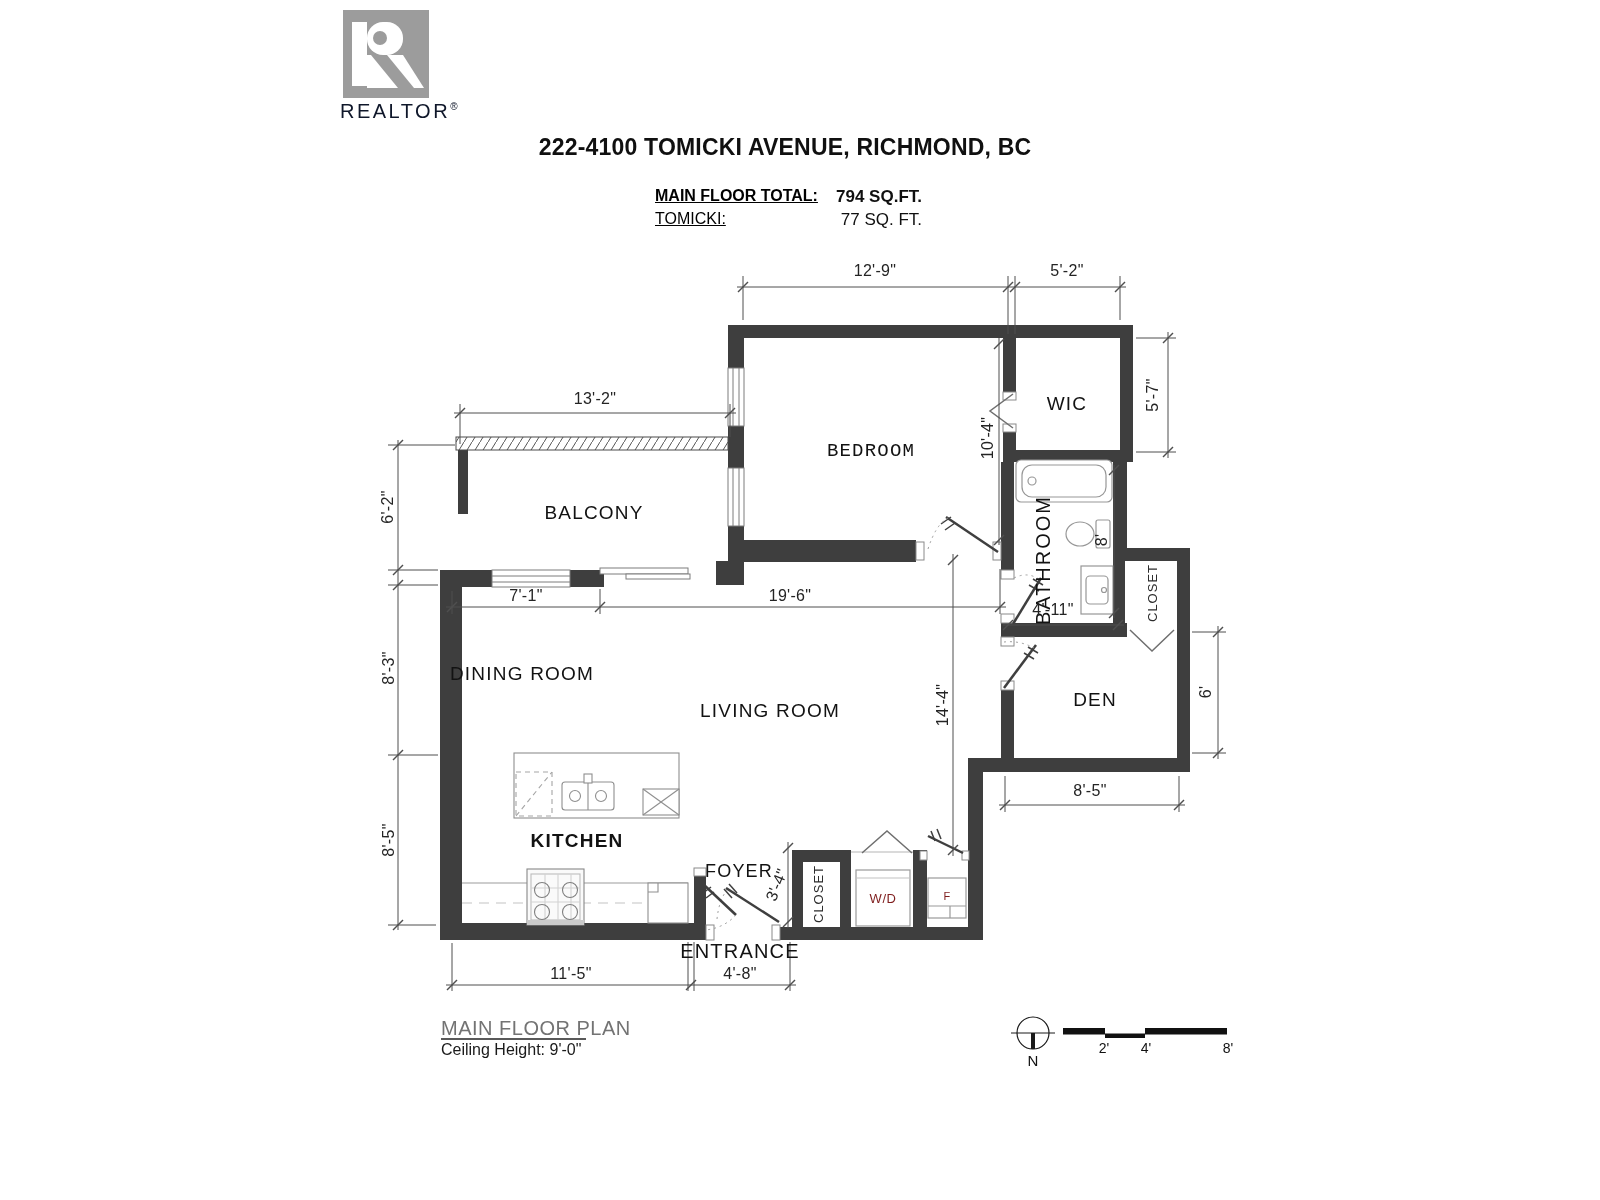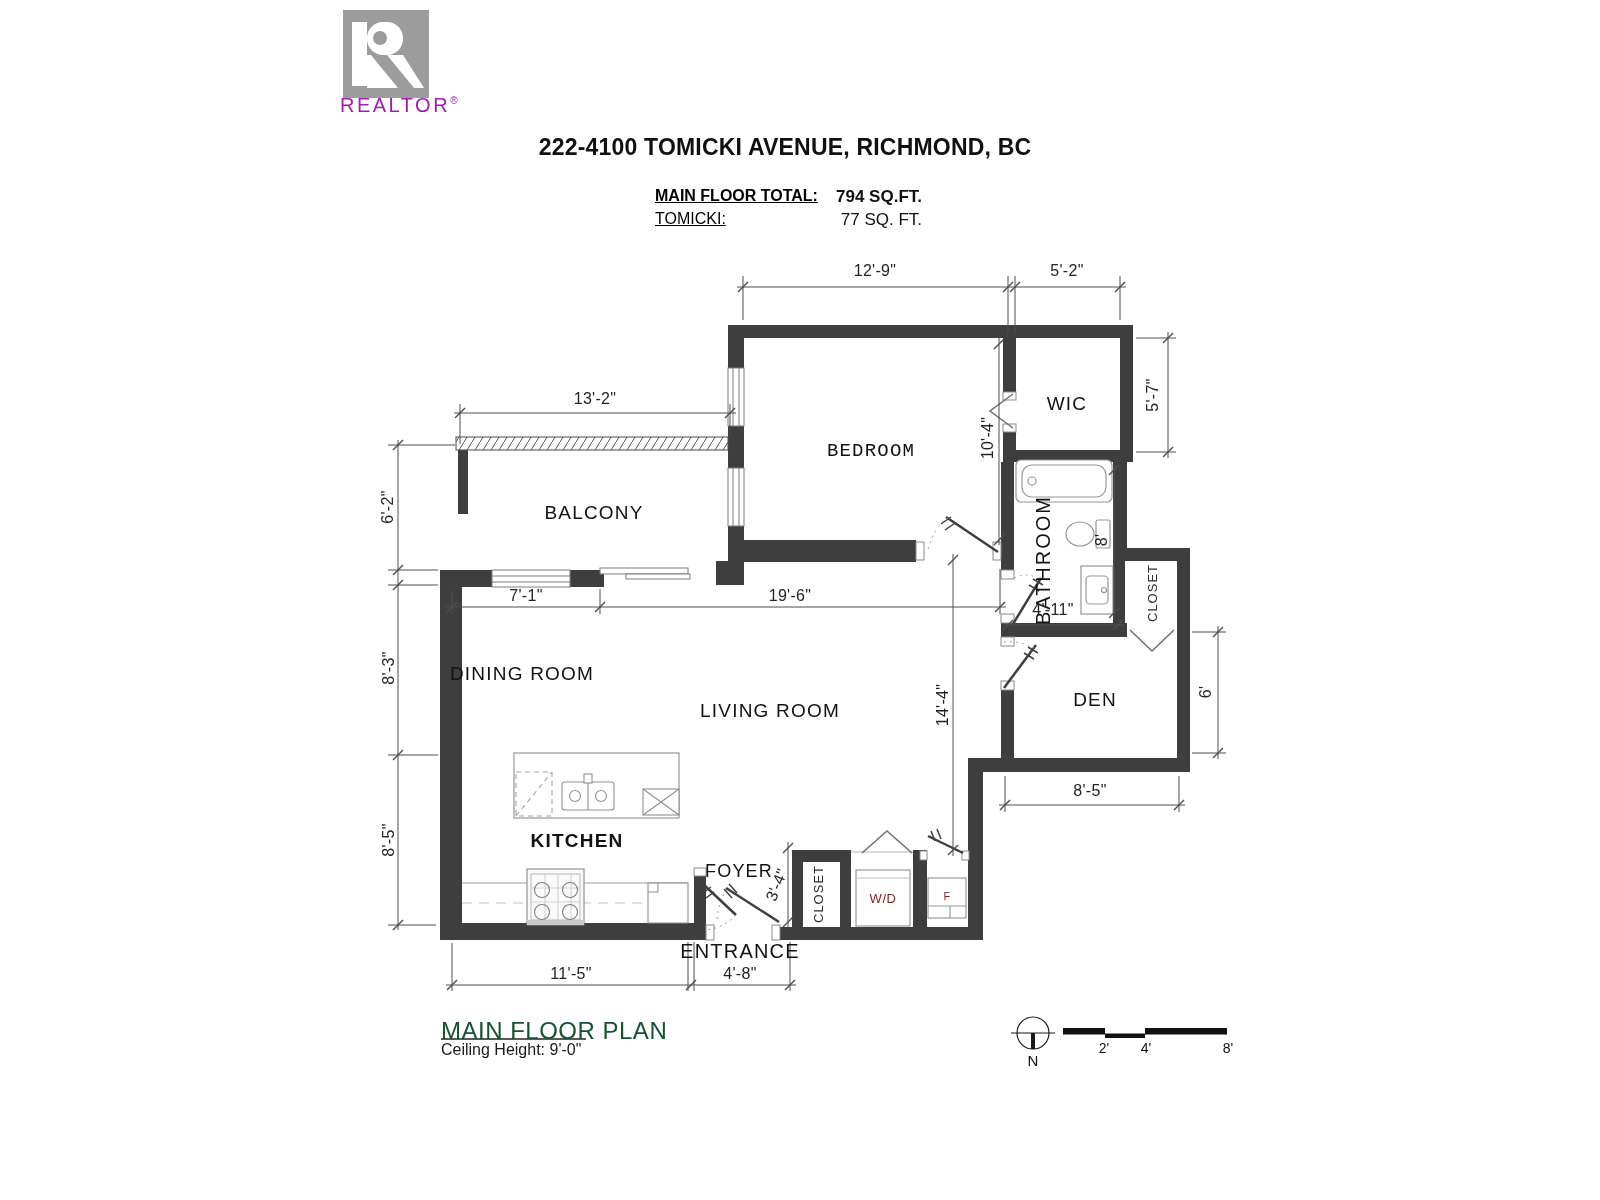--- a/index.html
+++ b/index.html
@@ -10,23 +10,23 @@
        font-family:"Liberation Sans",sans-serif;color:#161616;}
   .room{font-size:19px;letter-spacing:1.2px;color:#121212;}
   .room-sm{font-size:13px;letter-spacing:1px;color:#2b2b2b;}
   .dim{font-size:16px;color:#242424;letter-spacing:0.3px;}
   .rot{transform:translate(-50%,-50%) rotate(-90deg);}
   .rot68{transform:translate(-50%,-50%) rotate(-68deg);}
   .title{position:absolute;left:785px;top:147px;transform:translate(-50%,-50%);
          font-size:23px;font-weight:700;color:#101010;letter-spacing:0.2px;white-space:nowrap;}
   .ar-label{position:absolute;font-size:16px;font-weight:700;color:#000000;white-space:nowrap;text-decoration:underline;}
   .ar-value{position:absolute;width:162px;text-align:right;font-size:17px;color:#101010;white-space:nowrap;}
-  .plan-name{position:absolute;left:441px;top:1017px;font-size:24px;color:#14532d;letter-spacing:0.5px;}
+  .plan-name{position:absolute;left:441px;top:1017px;font-size:20px;color:#737373;letter-spacing:0.5px;}
   .ceiling{position:absolute;left:441px;top:1041px;font-size:16px;color:#1a1a1a;}
-  .logo-text{position:absolute;left:340px;top:94px;font-size:20px;color:#a21caf;letter-spacing:2.5px;}
+  .logo-text{position:absolute;left:340px;top:100px;font-size:20px;color:#0f172a;letter-spacing:2.5px;}
   .logo-text sup{font-size:10px;letter-spacing:0;}
   .compass-n{position:absolute;left:1033px;top:1060px;transform:translate(-50%,-50%);
              font-size:15px;color:#111;}
   .scale-lb{position:absolute;transform:translate(-50%,-50%);font-size:14px;color:#111;}
   .appl{font-size:13px;color:#7f1d1d;letter-spacing:0.5px;}
 </style>
 </head>
 <body>
 
 <div id="page">

